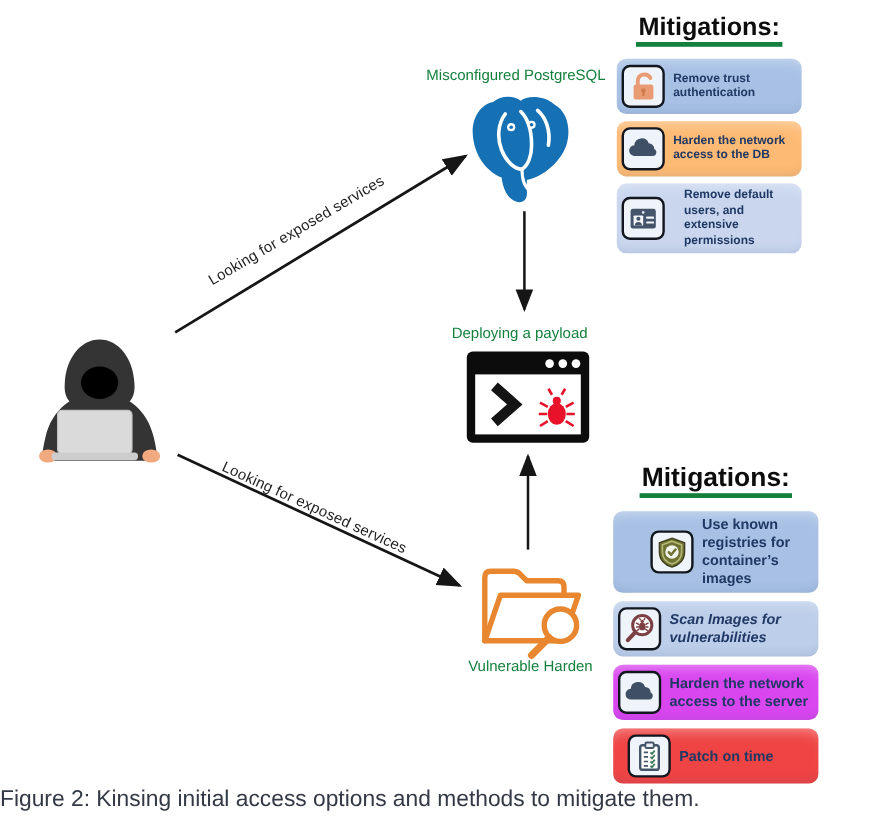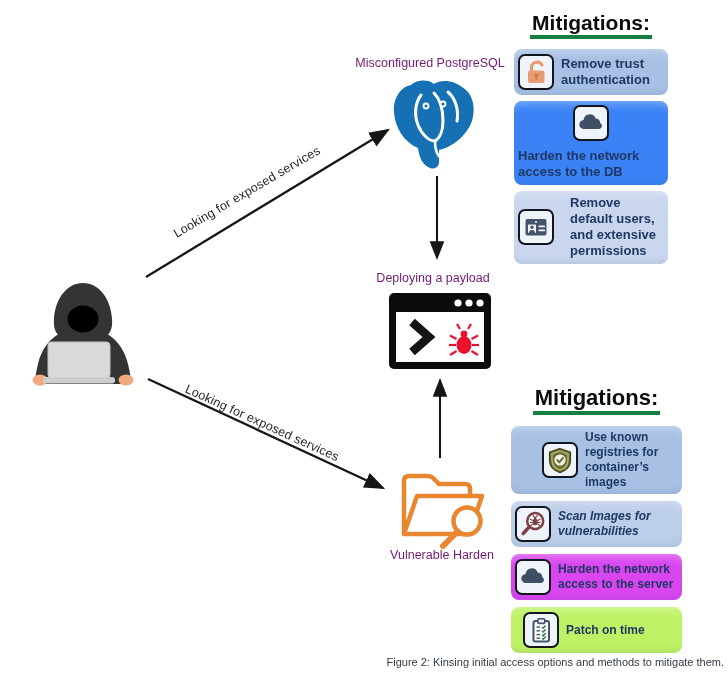--- a/index.html
+++ b/index.html
@@ -4,21 +4,21 @@
 <style>
   html,body{margin:0;padding:0;background:#fff;}
   .canvas{
     position:relative;width:728px;height:687px;background:#ffffff;
     font-family:"Liberation Sans", sans-serif;overflow:hidden;
   }
   .abs{position:absolute;}
   svg{display:block;}
   .connectors{position:absolute;left:0;top:0;width:728px;height:687px;pointer-events:none;}
   .node-label{
-    position:absolute;font-size:12.5px;color:#701a75;white-space:nowrap;
+    position:absolute;font-size:12.5px;color:#15803d;white-space:nowrap;
   }
   .arrow-label{
     position:absolute;font-size:12.5px;color:#1f1f1f;white-space:nowrap;letter-spacing:.2px;
   }
   .arrow-label.top{left:247px;top:192px;transform:translate(-50%,-50%) rotate(-30.5deg);}
   .arrow-label.bottom{left:262px;top:423px;transform:translate(-50%,-50%) rotate(24.5deg);}
   .postgres-label{left:430px;top:56px;transform:translateX(-50%);}
   .payload-label{left:433px;top:271px;transform:translateX(-50%);}
   .folder-label{left:442px;top:548px;transform:translateX(-50%);}
   .hacker{left:26px;top:280px;}
@@ -35,26 +35,26 @@
   .mitigations.bottom .mit-title{font-size:22px;}
   .mit-box{
     display:flex;align-items:center;gap:7px;padding:4px 4px 4px 4px;
     border-radius:8px;min-height:38px;box-shadow:inset 0 10px 12px -10px rgba(255,255,255,.55), inset 0 -8px 10px -8px rgba(40,70,120,.18);
   }
   .mit-icon-tile{
     width:32px;height:32px;flex:0 0 32px;background:#eff4fb;
     border:2px solid #12161f;border-radius:7px;display:grid;place-items:center;
   }
   .mit-text{
-    font-size:13px;font-weight:600;color:#1f3864;line-height:1.25;
+    font-size:10px;font-weight:600;color:#1f3864;line-height:1.25;
   }
   .mitigations.bottom .mit-text{font-size:12px;}
   .caption{
-    position:absolute;left:0;right:4px;top:656px;text-align:right;
-    font-size:11px;color:#333a45;
+    position:absolute;left:0;right:4px;top:656px;
+    font-size:19px;color:#333a45;
   }
 </style>
 </head>
 <body>
 
 <div class="canvas">
 
   <svg class="connectors" viewBox="0 0 728 687">
     <defs>
       <marker id="ah" markerWidth="10" markerHeight="8" refX="8" refY="3.5" orient="auto">
@@ -141,21 +141,21 @@
         <svg width="28" height="28" viewBox="0 0 28 28">
           <path d="M9.5,12.5 V9.5 A5.6,5.6 0 0 1 20,7" stroke="#e99c73" stroke-width="3.2" fill="none" stroke-linecap="round"></path>
           <rect x="6" y="12.5" width="16.5" height="12.5" rx="2" fill="#e99c73"></rect>
           <circle cx="14.2" cy="17.5" r="2" fill="#d07b4b"></circle>
           <rect x="13.3" y="18" width="1.8" height="4" fill="#d07b4b"></rect>
         </svg>
       </span>
       <span class="mit-text">Remove trust authentication</span>
     </div>
 
-    <div class="mit-box" style="background-color: #3b82f6; flex-direction: column;">
+    <div class="mit-box" style="background-color: #fdba74;">
       <span class="mit-icon-tile">
         <svg width="28" height="28" viewBox="0 0 28 28">
           <path d="M7,20 a4.5,4.5 0 0 1 -0.4,-9 a6.2,6.2 0 0 1 12,-1.6 a4.6,4.6 0 0 1 4.6,4.7 a3.1,3.1 0 0 1 -1.2,5.9 z" fill="#3f4f66"></path>
         </svg>
       </span>
       <span class="mit-text">Harden the network access to the DB</span>
     </div>
 
     <div class="mit-box" style="background-color: rgb(201, 214, 238); gap: 16px;">
       <span class="mit-icon-tile">
@@ -203,21 +203,21 @@
 
     <div class="mit-box" style="background-color: #d946ef;">
       <span class="mit-icon-tile">
         <svg width="28" height="28" viewBox="0 0 28 28">
           <path d="M7,20 a4.5,4.5 0 0 1 -0.4,-9 a6.2,6.2 0 0 1 12,-1.6 a4.6,4.6 0 0 1 4.6,4.7 a3.1,3.1 0 0 1 -1.2,5.9 z" fill="#3f4f66"></path>
         </svg>
       </span>
       <span class="mit-text">Harden the network access to the server</span>
     </div>
 
-    <div class="mit-box" style="background-color: #bef264; padding-left: 12px;">
+    <div class="mit-box" style="background-color: #ef4444; padding-left: 12px;">
       <span class="mit-icon-tile">
         <svg width="28" height="28" viewBox="0 0 28 28">
           <rect x="6.5" y="5" width="15.5" height="20.5" rx="2" fill="#ffffff" stroke="#44546a" stroke-width="2"></rect>
           <rect x="10.8" y="2.8" width="7" height="4.6" rx="1.2" fill="#e9edf4" stroke="#44546a" stroke-width="1.6"></rect>
           <g stroke="#44546a" stroke-width="1.4">
             <line x1="9.5" y1="11" x2="13" y2="11"></line>
               <line x1="9.5" y1="14.8" x2="13" y2="14.8"></line>
             <line x1="9.5" y1="18.6" x2="13" y2="18.6"></line>
               <line x1="9.5" y1="22.2" x2="13" y2="22.2"></line>
           </g>

